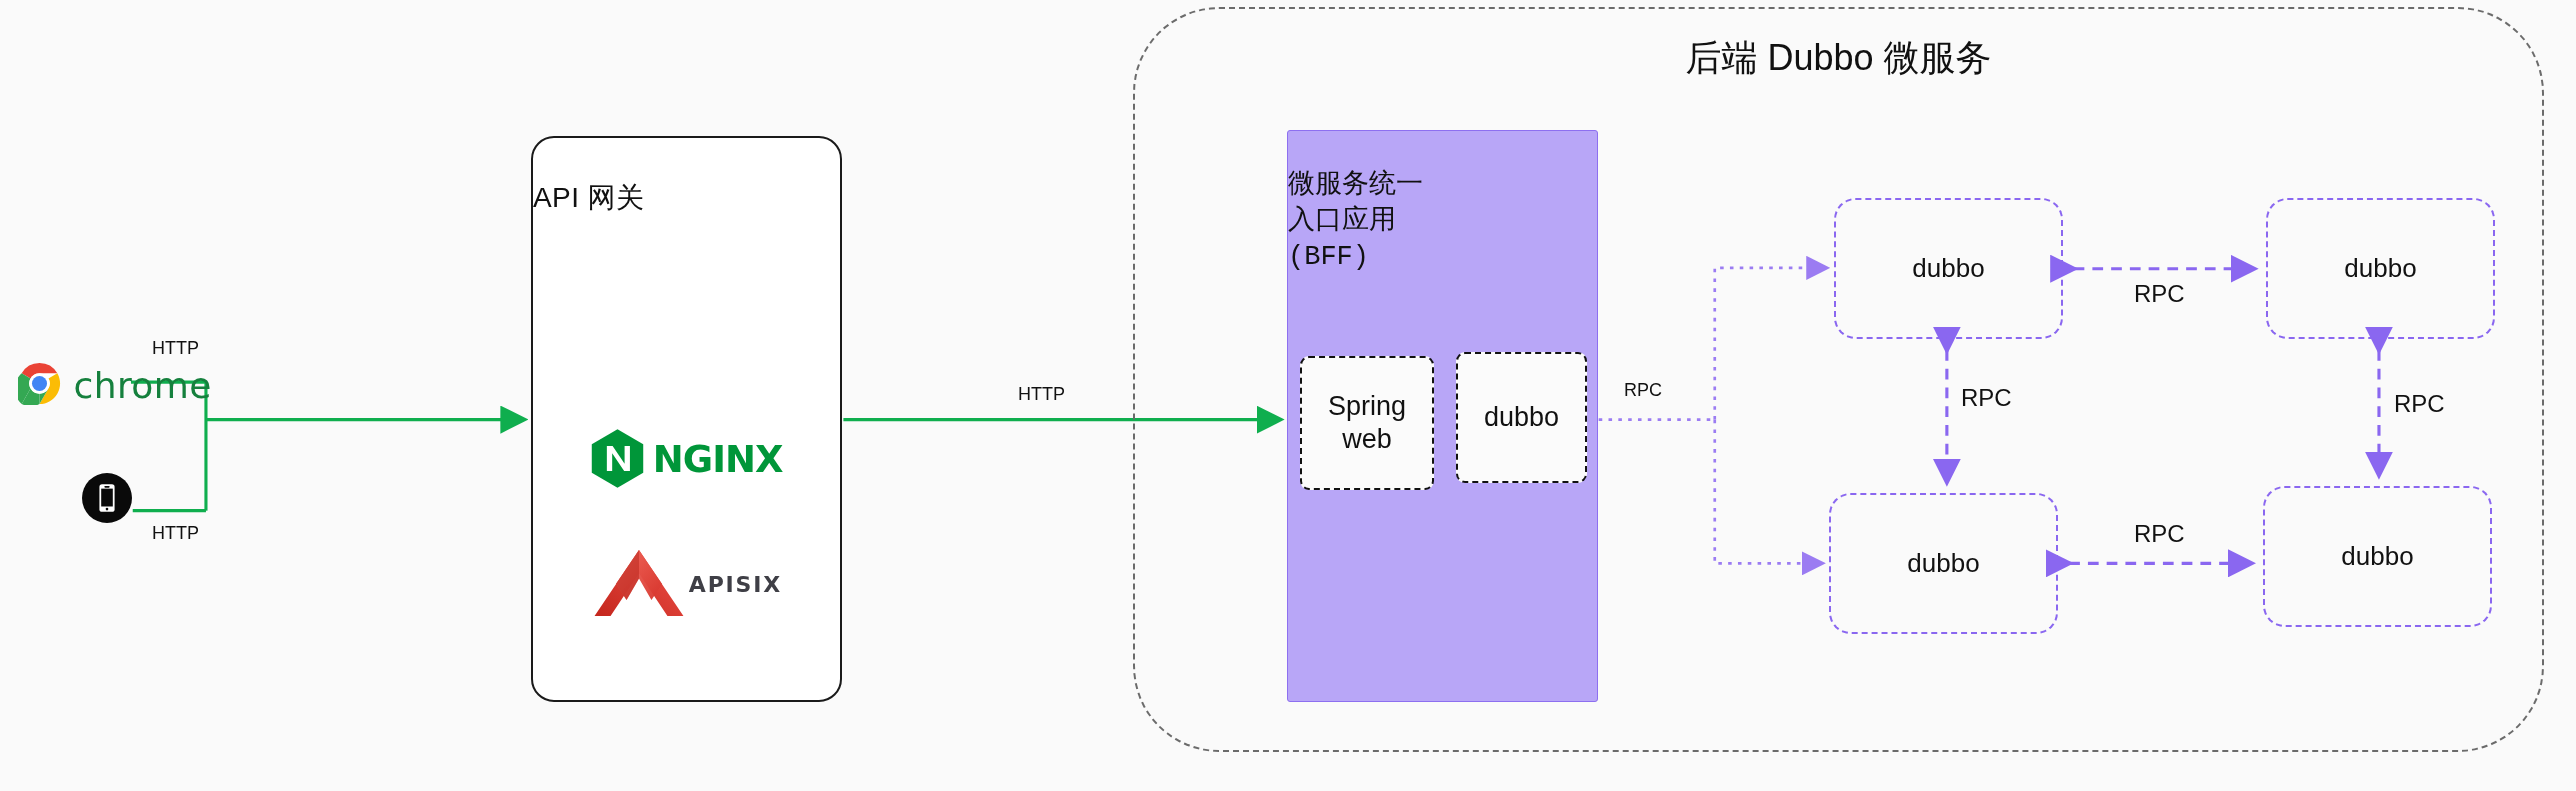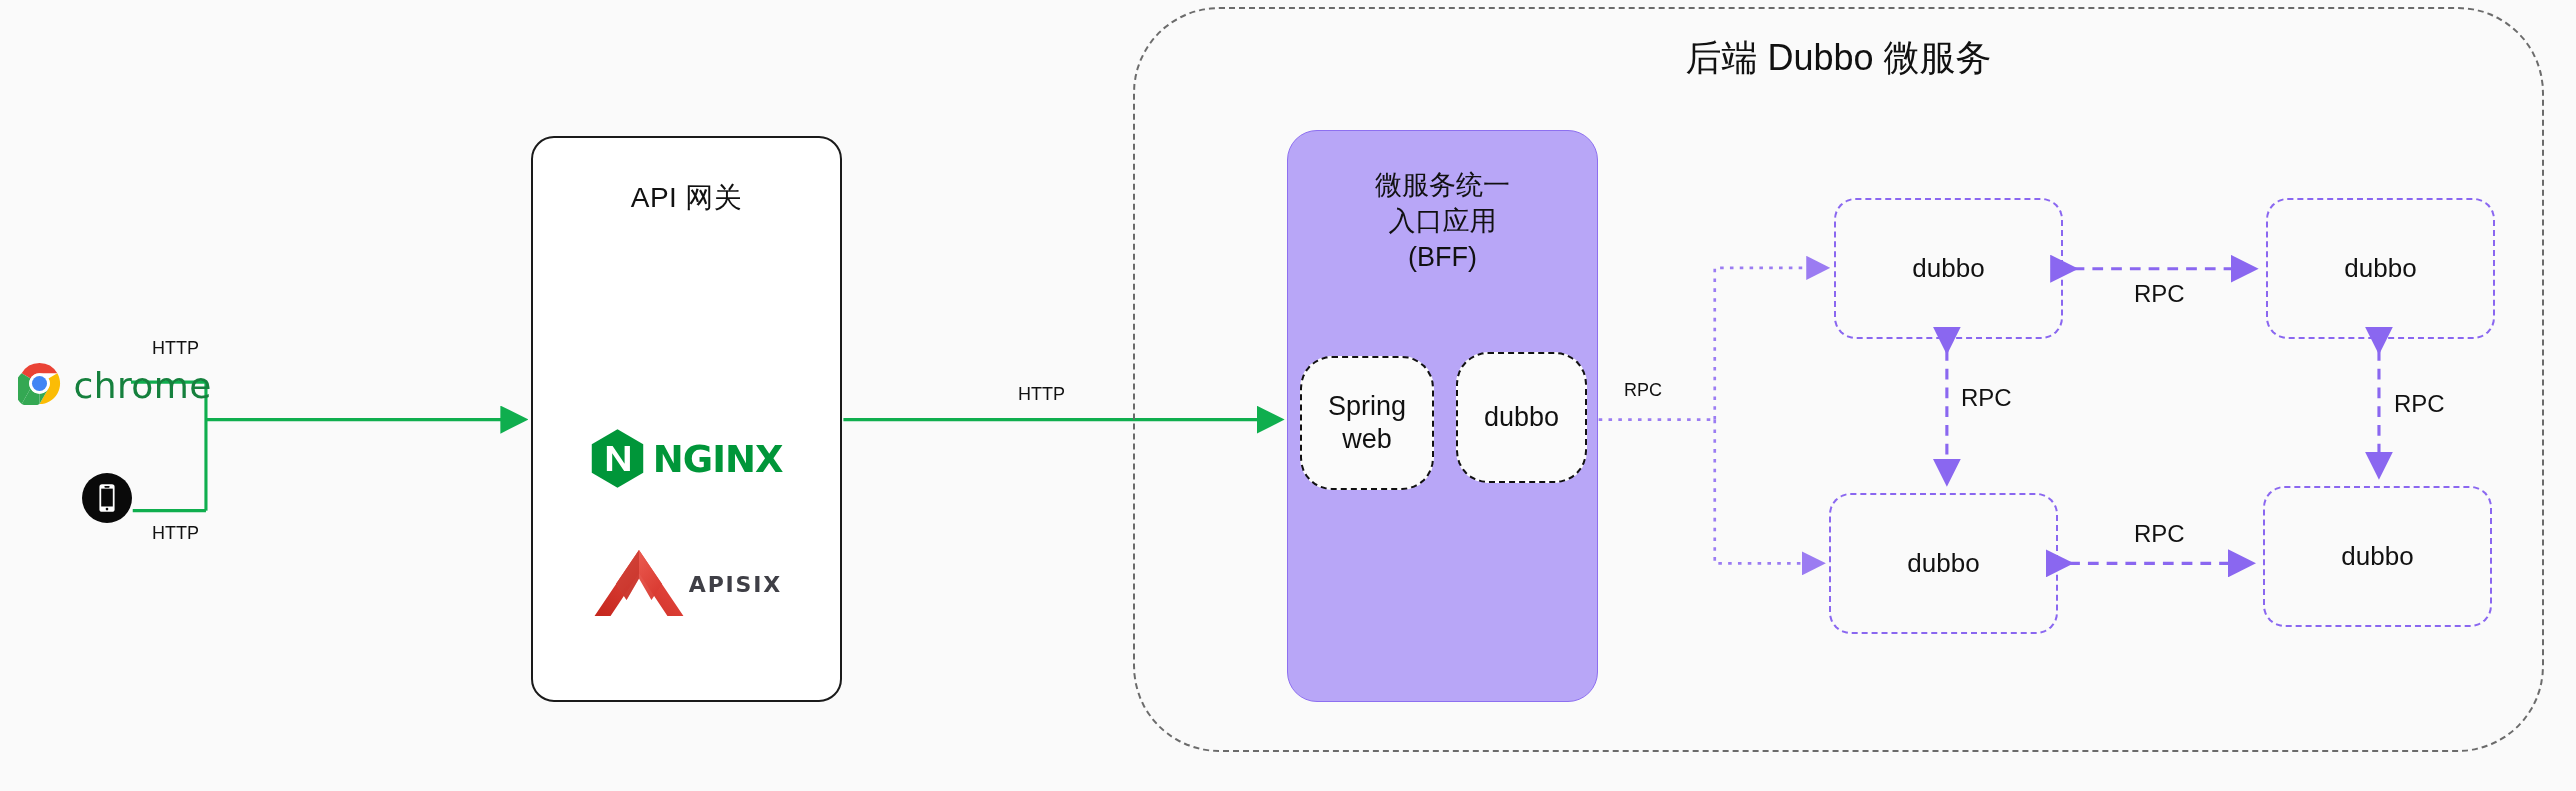--- a/index.html
+++ b/index.html
@@ -4,21 +4,21 @@
 <style>
   html,body{margin:0;padding:0;background:#fafafa;}
   body{width:2576px;height:791px;position:relative;overflow:hidden;
        font-family:"Liberation Sans","DejaVu Sans",sans-serif;
        -webkit-font-smoothing:antialiased;}
   .canvas{position:absolute;inset:0;}
   svg.layer{position:absolute;left:0;top:0;width:2576px;height:791px;pointer-events:none;}
 
   
   .box{position:absolute;box-sizing:border-box;display:flex;align-items:center;
-       justify-content:center;text-align:center;padding-left:16px;}
+       justify-content:center;text-align:left;padding-left:16px;}
 
   #gateway-box{left:531px;top:136px;width:311px;height:566px;
       background:#ffffff;border:2.7px solid #1a1a1a;border-radius:23px;
       display:block;}
   #gateway-title{position:absolute;left:0;right:0;top:41px;font-size:28px;color:#111;
       letter-spacing:0.4px;}
 
   .logo-slot{position:absolute;left:0;right:0;display:flex;align-items:center;
       justify-content:center;}
   #nginx-slot{top:286px;height:71px;}
@@ -36,25 +36,25 @@
       font-family:"DejaVu Sans",sans-serif;}
 
   
   .higress-lockup{display:flex;align-items:center;}
   .higress-word{font-weight:700;font-size:40px;color:#35373f;letter-spacing:-0.9px;
       font-family:"DejaVu Sans",sans-serif;margin-left:-1.8px;}
   .higress-i{color:#1d4ed8;}
 
   
   #bff-box{left:1287px;top:130px;width:311px;height:572px;
-      background:#b8a6f7;border:1.8px solid #8d6ff0;border-radius:30px;display:block;}
+      background:#b8a6f7;border:1.8px solid #8d6ff0;border-radius:3px;display:block;font-family:Liberation Mono, monospace;}
   #bff-title{position:absolute;left:0;right:0;top:36px;font-size:27px;color:#111;
       line-height:1.34;}
   .dashed-white{position:absolute;background:#fbfbfb;border:2.7px dashed #111;
-      border-radius:32px;display:flex;align-items:center;justify-content:center;
+      border-radius:9px;display:flex;align-items:center;justify-content:center;
       text-align:center;font-size:27px;color:#111;line-height:1.22;}
   #spring-web-box{left:1300px;top:356px;width:130px;height:130px;}
   #bff-dubbo-box{left:1456px;top:352px;width:127px;height:127px;}
 
   
   #backend-region{position:absolute;left:1133px;top:7.1px;width:1411px;height:745px;
       border:2.7px dashed #6b6b6b;border-radius:86px;box-sizing:border-box;}
   #backend-region-title{position:absolute;left:1133px;top:34px;width:1411px;
       text-align:center;font-size:36px;color:#111;}
 

